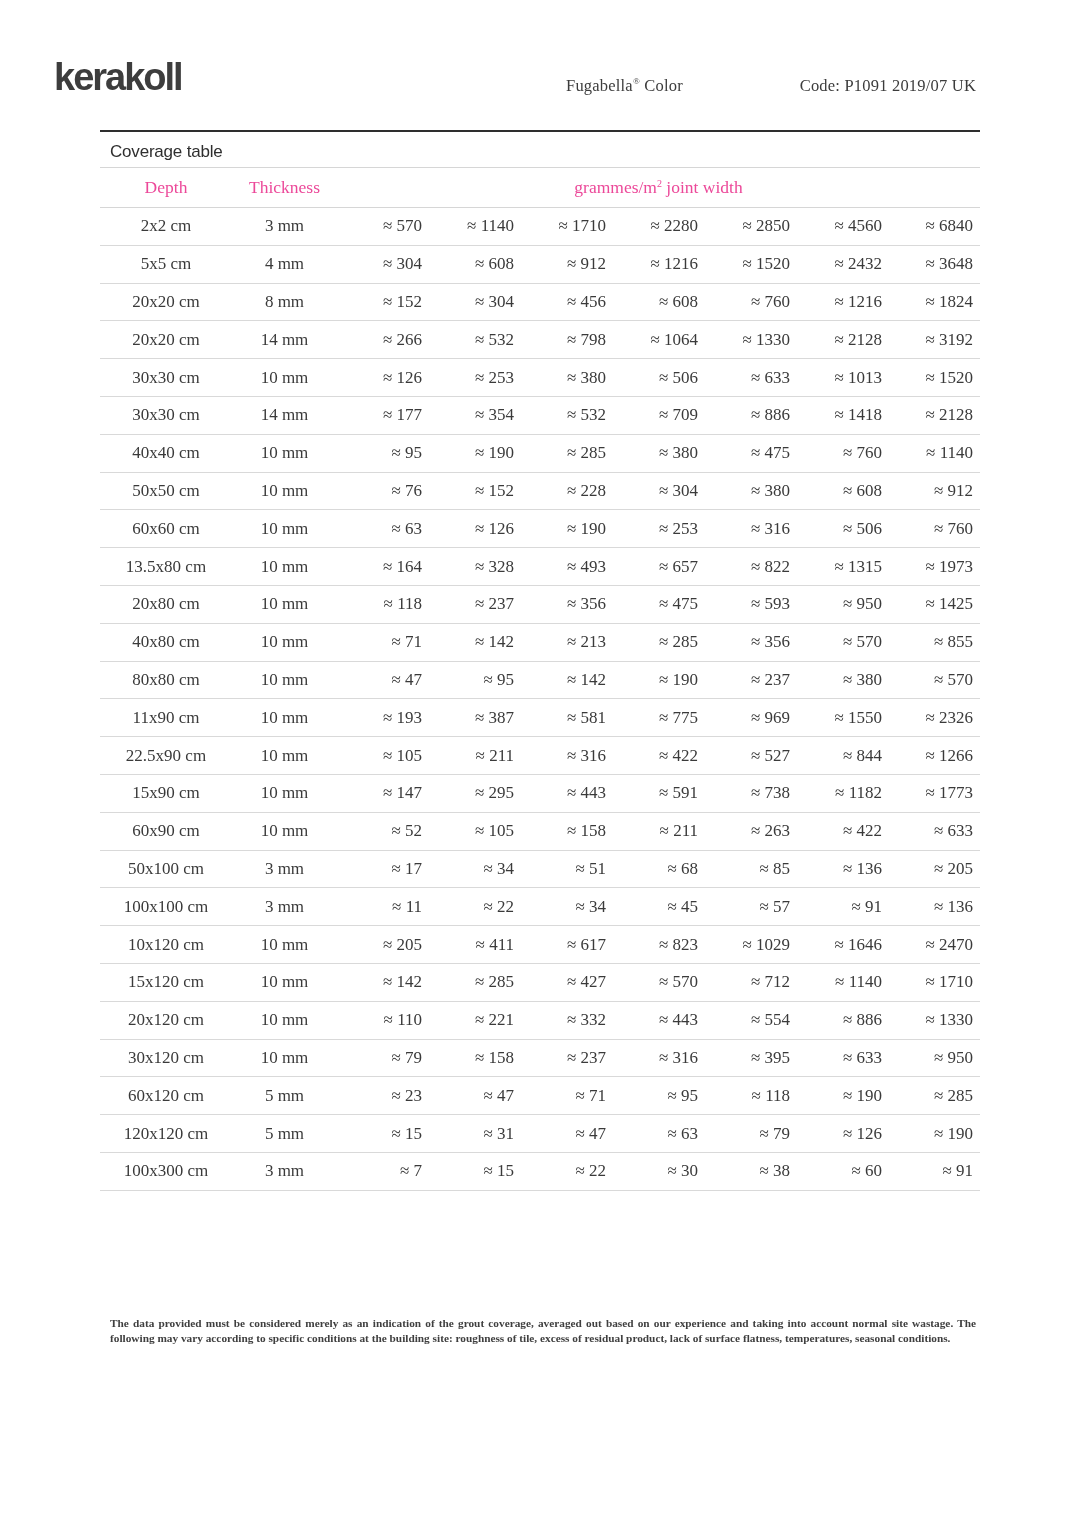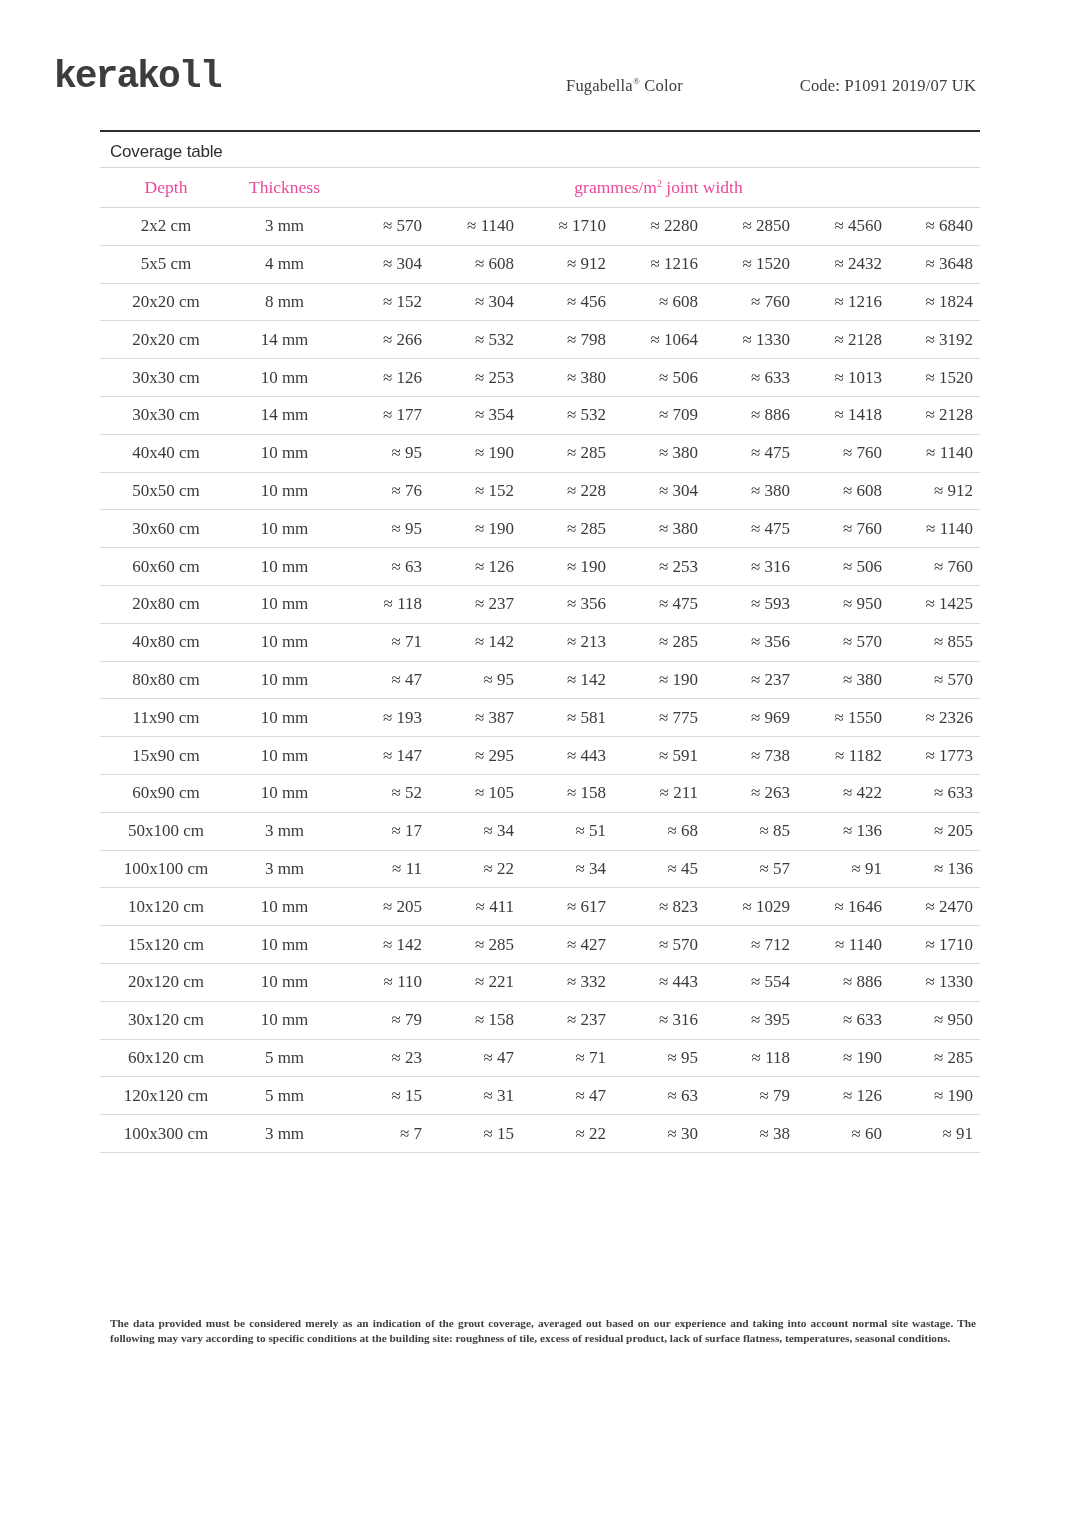--- a/index.html
+++ b/index.html
@@ -9,21 +9,21 @@
     font-family: "Liberation Serif", serif;
     color: #3a3a3a;
     position: relative;
     overflow: hidden;
   }
   .page { position: absolute; inset: 0; background: #ffffff; }
 
   
   .logo {
     position: absolute; left: 54px; top: 58px;
-    font-family: Liberation Mono, monospace;
+    font-family: Liberation Sans, sans-serif;
     font-weight: bold; font-size: 38px; letter-spacing: -2px;
     color: #3d3d3d; line-height: 1;
   }
   .product-name {
     position: absolute; left: 566px; top: 76px;
     font-size: 16.5px; color: #3c3c3c; letter-spacing: 0.2px;
   }
   .product-name sup { font-size: 9px; vertical-align: 7px; }
   .doc-code {
     position: absolute; right: 104px; top: 76px;
@@ -177,40 +177,40 @@
             <td class="thickness-cell">10 mm</td>
             <td class="value-cell">≈ 76</td>
             <td class="value-cell">≈ 152</td>
             <td class="value-cell">≈ 228</td>
             <td class="value-cell">≈ 304</td>
             <td class="value-cell">≈ 380</td>
             <td class="value-cell">≈ 608</td>
             <td class="value-cell">≈ 912</td>
           </tr>
           <tr>
-            <td class="depth-cell">30x60 cm</td>
-            <td class="thickness-cell">10 mm</td>
-            <td class="value-cell">≈ 95</td>
-            <td class="value-cell">≈ 190</td>
-            <td class="value-cell">≈ 285</td>
-            <td class="value-cell">≈ 380</td>
-            <td class="value-cell">≈ 475</td>
-            <td class="value-cell">≈ 760</td>
-            <td class="value-cell">≈ 1140</td>
-          </tr>
-          <tr>
             <td class="depth-cell">60x60 cm</td>
             <td class="thickness-cell">10 mm</td>
             <td class="value-cell">≈ 63</td>
             <td class="value-cell">≈ 126</td>
             <td class="value-cell">≈ 190</td>
             <td class="value-cell">≈ 253</td>
             <td class="value-cell">≈ 316</td>
             <td class="value-cell">≈ 506</td>
             <td class="value-cell">≈ 760</td>
+          </tr>
+          <tr>
+            <td class="depth-cell">13.5x80 cm</td>
+            <td class="thickness-cell">10 mm</td>
+            <td class="value-cell">≈ 164</td>
+            <td class="value-cell">≈ 328</td>
+            <td class="value-cell">≈ 493</td>
+            <td class="value-cell">≈ 657</td>
+            <td class="value-cell">≈ 822</td>
+            <td class="value-cell">≈ 1315</td>
+            <td class="value-cell">≈ 1973</td>
           </tr>
           <tr>
             <td class="depth-cell">20x80 cm</td>
             <td class="thickness-cell">10 mm</td>
             <td class="value-cell">≈ 118</td>
             <td class="value-cell">≈ 237</td>
             <td class="value-cell">≈ 356</td>
             <td class="value-cell">≈ 475</td>
             <td class="value-cell">≈ 593</td>
             <td class="value-cell">≈ 950</td>
@@ -241,20 +241,31 @@
           <tr>
             <td class="depth-cell">11x90 cm</td>
             <td class="thickness-cell">10 mm</td>
             <td class="value-cell">≈ 193</td>
             <td class="value-cell">≈ 387</td>
             <td class="value-cell">≈ 581</td>
             <td class="value-cell">≈ 775</td>
             <td class="value-cell">≈ 969</td>
             <td class="value-cell">≈ 1550</td>
             <td class="value-cell">≈ 2326</td>
+          </tr>
+          <tr>
+            <td class="depth-cell">22.5x90 cm</td>
+            <td class="thickness-cell">10 mm</td>
+            <td class="value-cell">≈ 105</td>
+            <td class="value-cell">≈ 211</td>
+            <td class="value-cell">≈ 316</td>
+            <td class="value-cell">≈ 422</td>
+            <td class="value-cell">≈ 527</td>
+            <td class="value-cell">≈ 844</td>
+            <td class="value-cell">≈ 1266</td>
           </tr>
           <tr>
             <td class="depth-cell">15x90 cm</td>
             <td class="thickness-cell">10 mm</td>
             <td class="value-cell">≈ 147</td>
             <td class="value-cell">≈ 295</td>
             <td class="value-cell">≈ 443</td>
             <td class="value-cell">≈ 591</td>
             <td class="value-cell">≈ 738</td>
             <td class="value-cell">≈ 1182</td>

